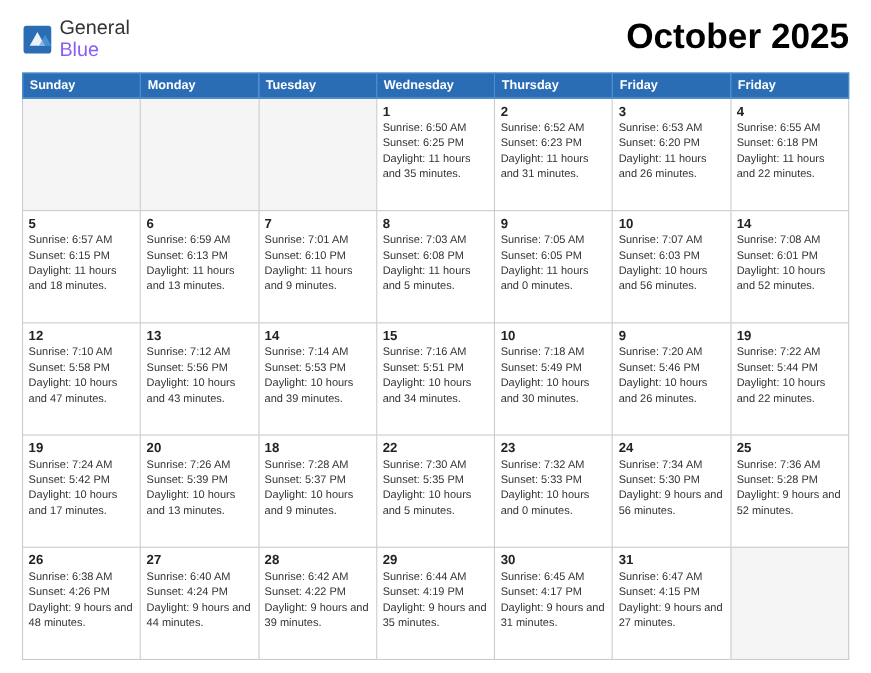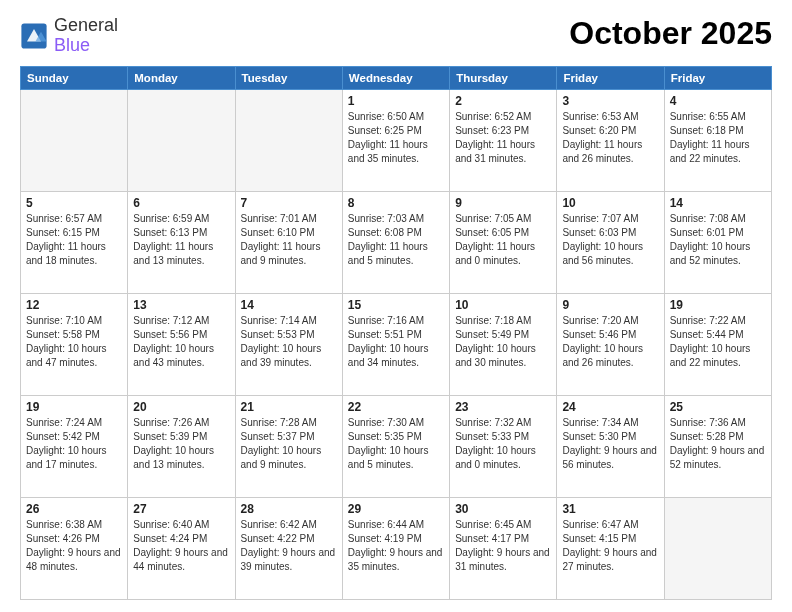--- a/index.html
+++ b/index.html
@@ -216,21 +216,21 @@
         <tr class="week-row">
           <td>
             <span class="day-number">19</span>
             <div class="day-info">Sunrise: 7:24 AM<br>Sunset: 5:42 PM<br>Daylight: 10 hours and 17 minutes.</div>
           </td>
           <td>
             <span class="day-number">20</span>
             <div class="day-info">Sunrise: 7:26 AM<br>Sunset: 5:39 PM<br>Daylight: 10 hours and 13 minutes.</div>
           </td>
           <td>
-            <span class="day-number">21</span>
+            <span class="day-number">18</span>
             <div class="day-info">Sunrise: 7:28 AM<br>Sunset: 5:37 PM<br>Daylight: 10 hours and 9 minutes.</div>
           </td>
           <td>
             <span class="day-number">22</span>
             <div class="day-info">Sunrise: 7:30 AM<br>Sunset: 5:35 PM<br>Daylight: 10 hours and 5 minutes.</div>
           </td>
           <td>
             <span class="day-number">23</span>
             <div class="day-info">Sunrise: 7:32 AM<br>Sunset: 5:33 PM<br>Daylight: 10 hours and 0 minutes.</div>
           </td>

